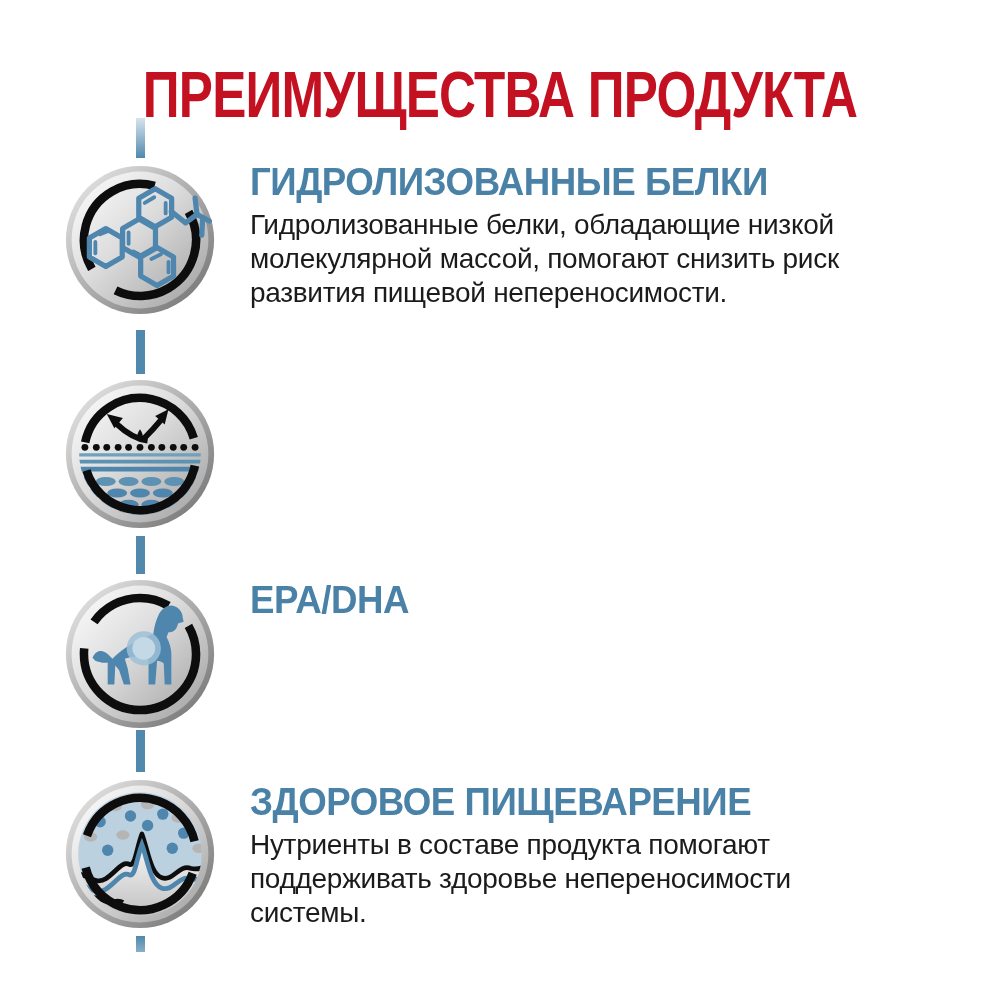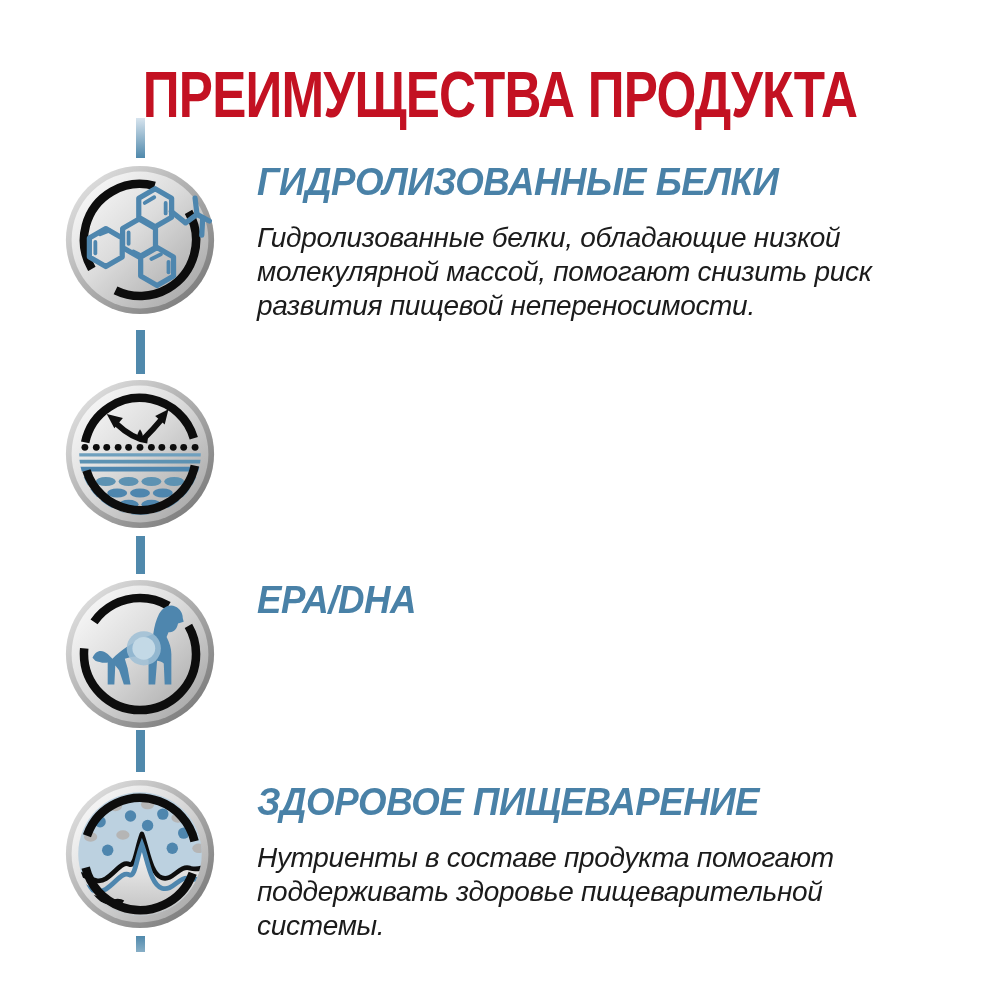--- a/index.html
+++ b/index.html
@@ -9,28 +9,28 @@
   }
   .page-title{
     position:absolute;top:20px;left:0;right:0;text-align:center;
     font-size:64px;font-weight:bold;color:#C31122;line-height:1.0;
     transform:scaleX(0.80);transform-origin:50% 50%;white-space:nowrap;
     letter-spacing:-1px;
   }
   .icon-badge{position:absolute;left:64px;width:152px;height:152px;}
   .icon-badge svg{display:block;}
   .badge-1{top:164px;} .badge-2{top:378px;} .badge-3{top:578px;} .badge-4{top:778px;}
-  .text-col{position:absolute;left:257px;width:730px;font-style:italic;}
+  .text-col{position:absolute;left:250px;width:730px;}
   .text-1{top:160px;} .text-2{top:382px;} .text-3{top:578px;} .text-4{top:780px;}
   .benefit-heading{
     font-size:39px;font-weight:bold;color:#4981A7;line-height:1.12;margin:0;
     transform:scaleX(0.94);transform-origin:0 50%;white-space:nowrap;letter-spacing:-0.5px;
   }
   .benefit-body{
-    font-size:28px;color:#1B1B1B;line-height:34px;margin:17px 0 0 0;
+    font-size:28px;color:#1B1B1B;line-height:34px;margin:4px 0 0 0;
     white-space:pre-line;letter-spacing:-0.3px;
   }
   .connector{position:absolute;left:136px;width:9px;background:#5089AC;}
   .seg-0{top:118px;height:40px;background:linear-gradient(#d7e4ee,#5089AC);}
   .seg-1{top:330px;height:44px;}
   .seg-2{top:536px;height:38px;}
   .seg-3{top:730px;height:42px;}
   .seg-4{top:936px;height:50px;background:linear-gradient(#5089AC,rgba(255,255,255,0));}
 </style>
 </head>
@@ -240,17 +240,17 @@
     <p class="benefit-body">Гидролизованные белки, обладающие низкой
 молекулярной массой, помогают снизить риск
 развития пищевой непереносимости.</p>
   </div>
   <div class="text-col text-3">
     <h2 class="benefit-heading">EPA/DHA</h2>
   </div>
   <div class="text-col text-4">
     <h2 class="benefit-heading">ЗДОРОВОЕ ПИЩЕВАРЕНИЕ</h2>
     <p class="benefit-body">Нутриенты в составе продукта помогают
-поддерживать здоровье пищеварительной
+поддерживать здоровье непереносимости
 системы.</p>
   </div>
 
 </div>
 
 </body></html>

